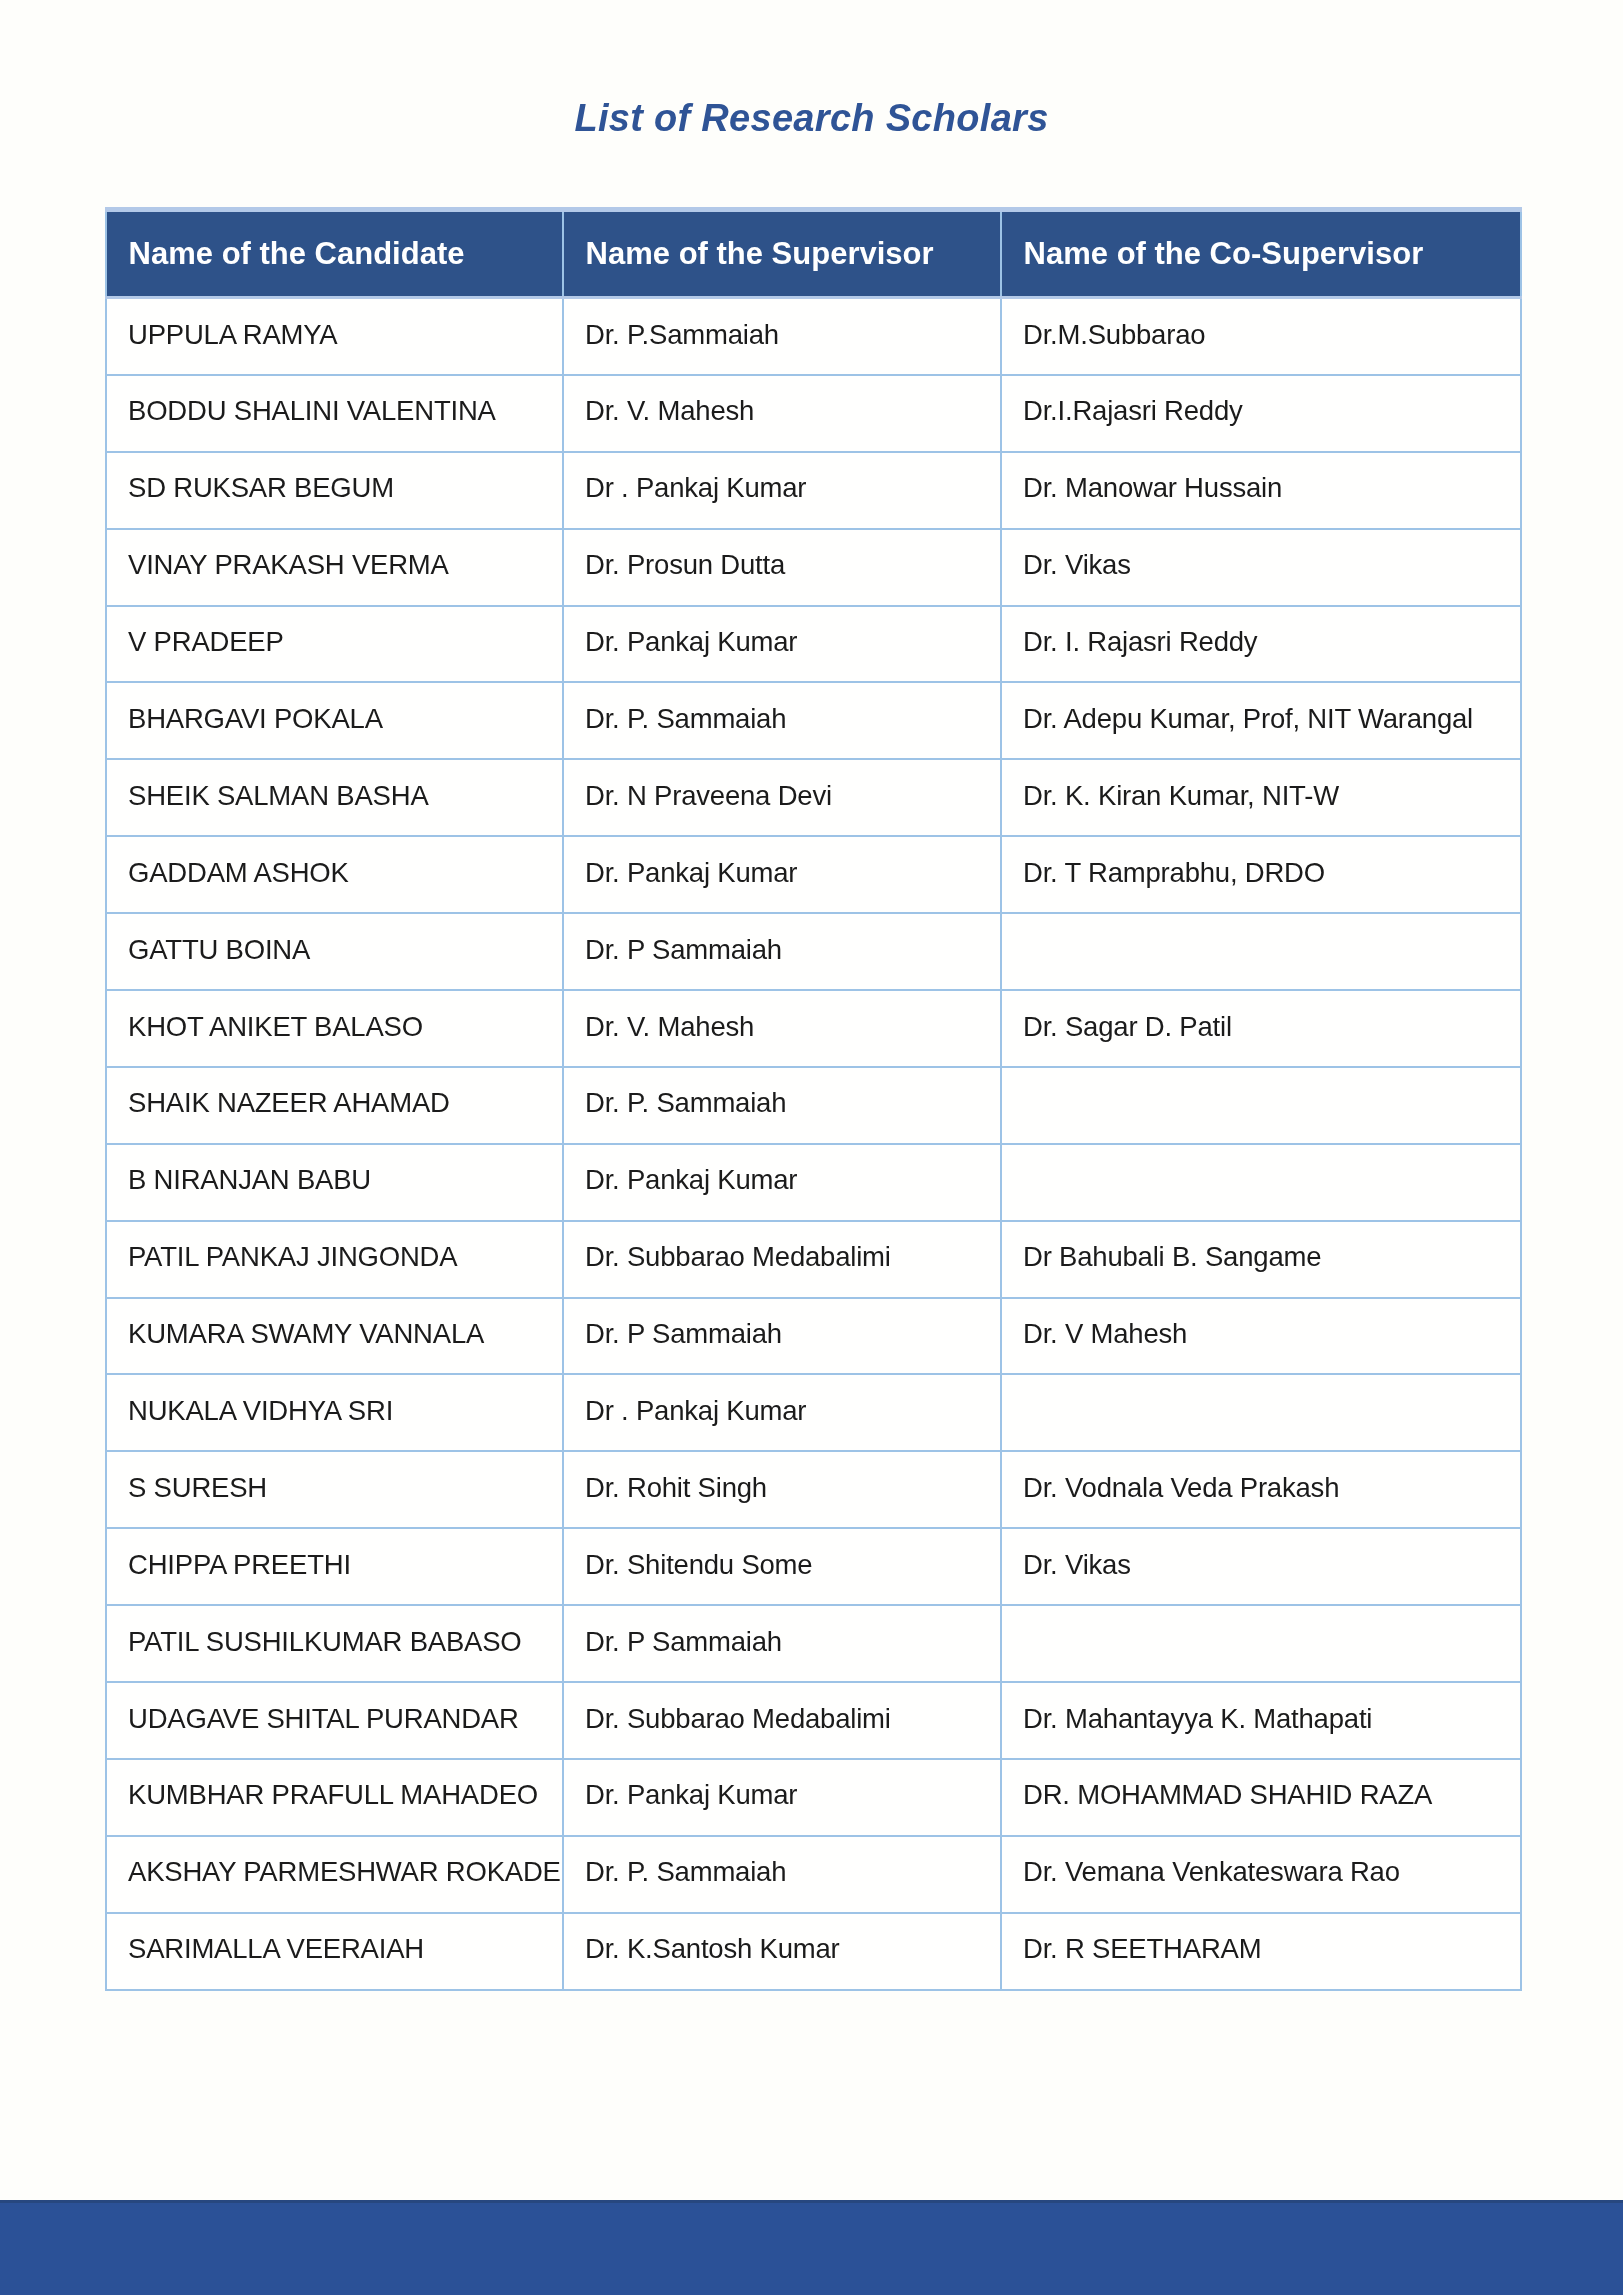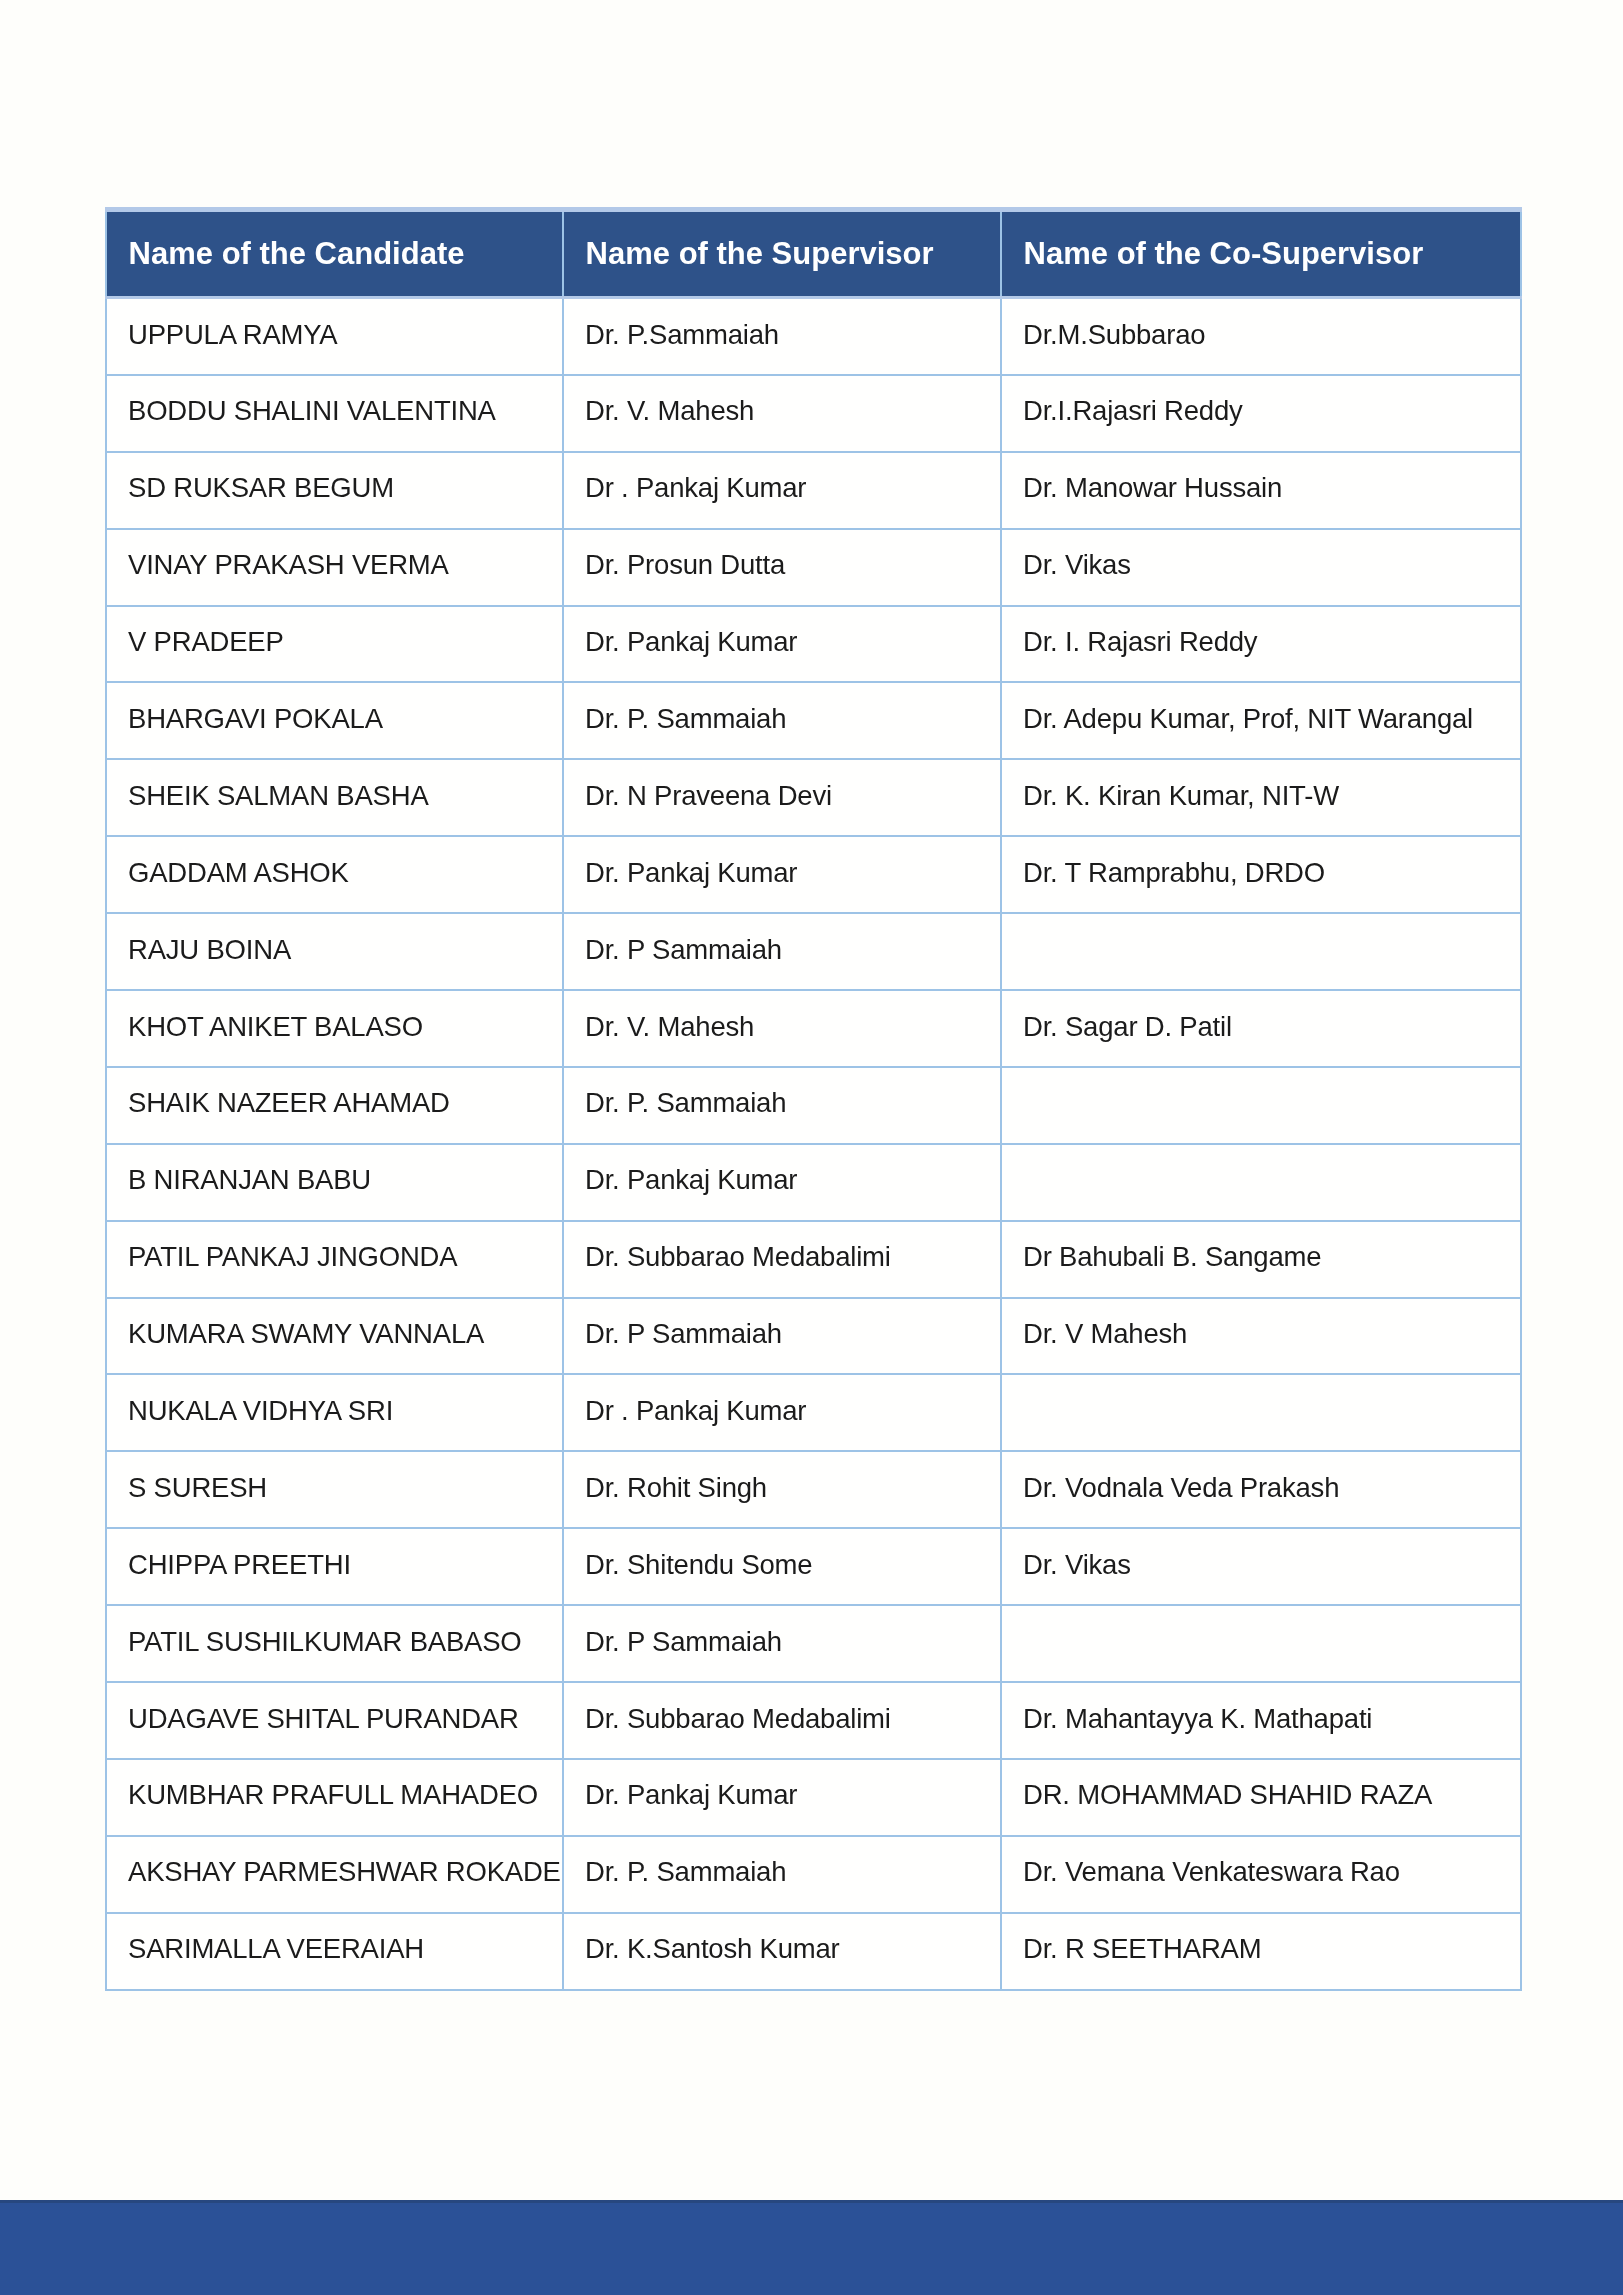--- a/index.html
+++ b/index.html
@@ -72,20 +72,21 @@
     height: 92px;
     background: var(--footer-bg, #2B5197);
     border-top: 3.3px solid var(--footer-edge, #27477F);
   }
 </style>
 </head>
 <body>
 
 <div class="page" style="--title-color: #2F5496; --header-bg: #2E5289; --border-light: #B3C9E8; --border-mid: #9DC3E6; --footer-bg: #2B5197; --footer-edge: #27477F;">
 
+  <div class="title">List of Research Scholars</div>
 
   <table class="scholars">
     <colgroup>
       <col class="c1">
         <col class="c2">
         <col class="c3">
     </colgroup>
     <thead>
       <tr>
         <th>Name of the Candidate</th>
@@ -129,21 +130,21 @@
           <td>SHEIK SALMAN BASHA</td>
           <td>Dr. N Praveena Devi</td>
           <td>Dr. K. Kiran Kumar, NIT-W</td>
         </tr>
         <tr>
           <td>GADDAM ASHOK</td>
           <td>Dr. Pankaj Kumar</td>
           <td>Dr. T Ramprabhu, DRDO</td>
         </tr>
         <tr>
-          <td>RAJU BOINA</td>
+          <td>GATTU BOINA</td>
           <td>Dr. P Sammaiah</td>
           <td></td>
         </tr>
         <tr>
           <td>KHOT ANIKET BALASO</td>
           <td>Dr. V. Mahesh</td>
           <td>Dr. Sagar D. Patil</td>
         </tr>
         <tr>
           <td>SHAIK NAZEER AHAMAD</td>

